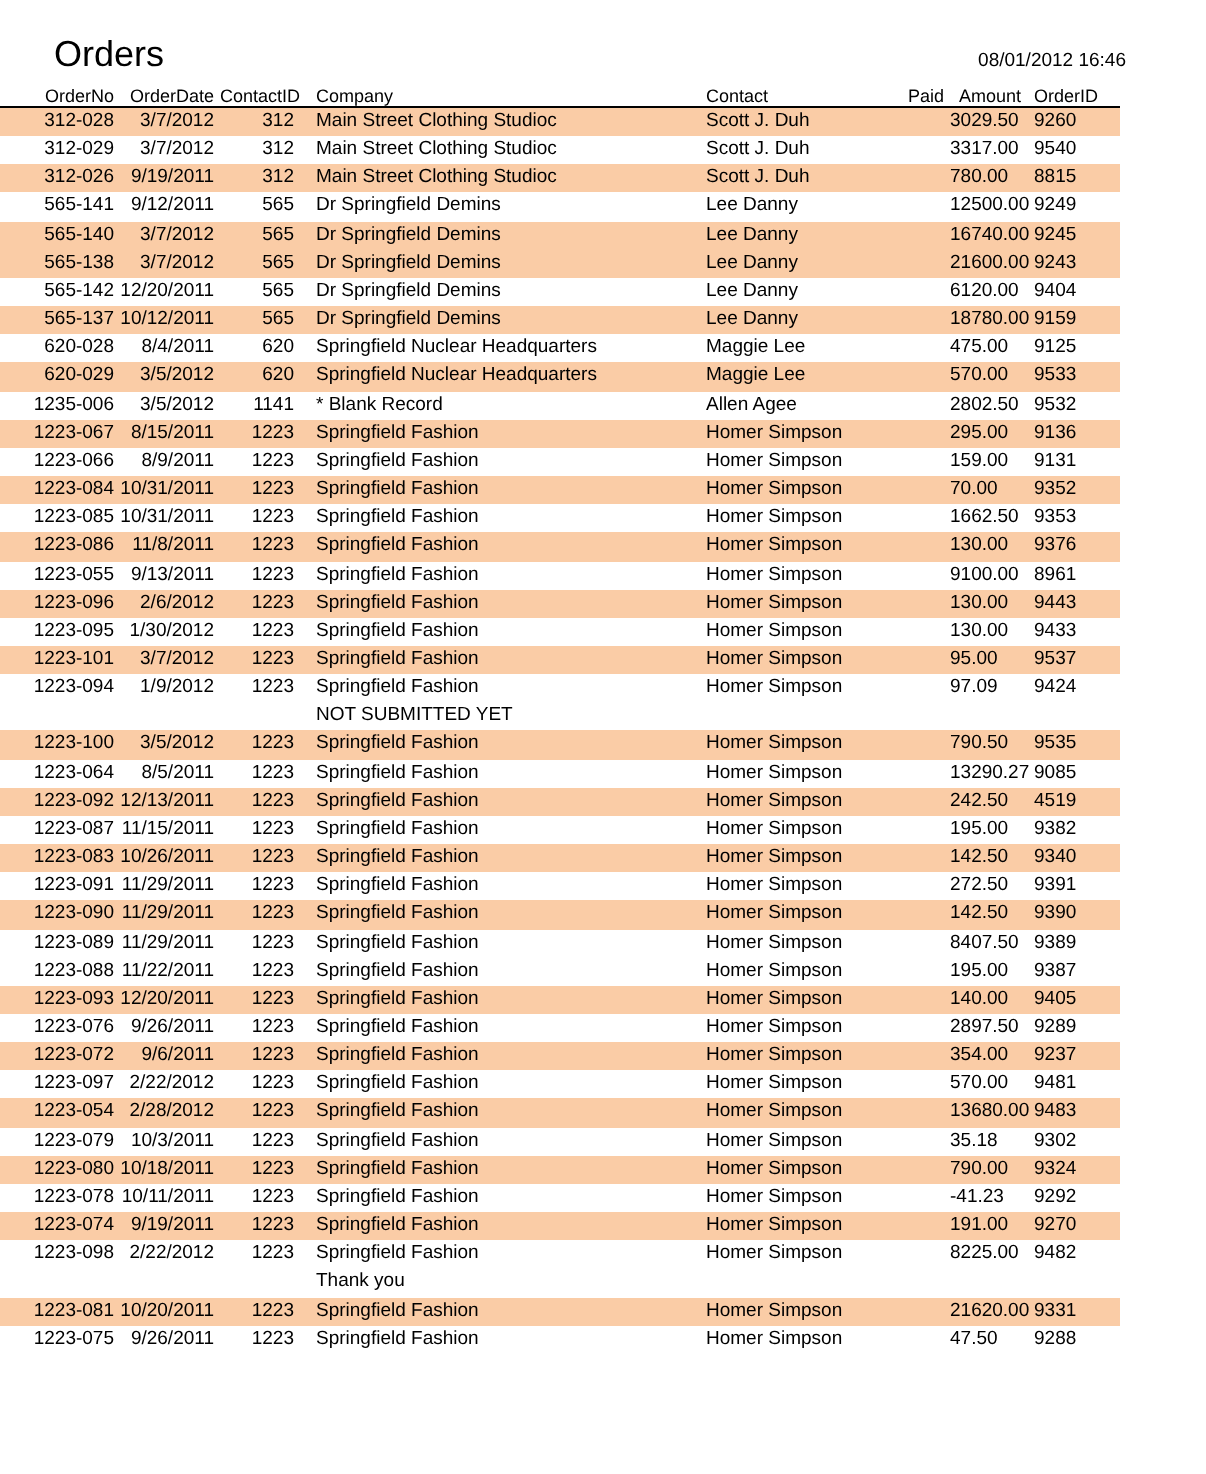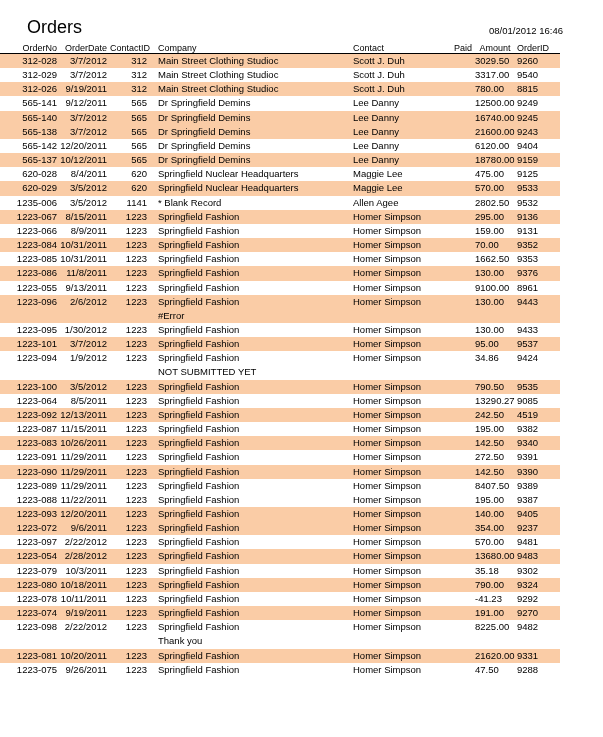--- a/index.html
+++ b/index.html
@@ -240,70 +240,60 @@
       <tr class="hl">
     <td class="r">1223-096</td>
     <td class="r">2/6/2012</td>
     <td class="r">1223</td>
     <td class="l">Springfield Fashion</td>
     <td class="l">Homer Simpson</td>
     <td class="r"></td>
     <td class="amount">130.00</td>
     <td class="orderid">9443</td>
   </tr>
-      <tr class="hl">
-    <td class="r"></td>
-    <td class="r"></td>
-    <td class="r"></td>
-    <td class="l">#Error</td>
+      <tr>
+    <td class="r">1223-095</td>
+    <td class="r">1/30/2012</td>
+    <td class="r">1223</td>
+    <td class="l">Springfield Fashion</td>
+    <td class="l">Homer Simpson</td>
+    <td class="r"></td>
+    <td class="amount">130.00</td>
+    <td class="orderid">9433</td>
+  </tr>
+      <tr class="hl">
+    <td class="r">1223-101</td>
+    <td class="r">3/7/2012</td>
+    <td class="r">1223</td>
+    <td class="l">Springfield Fashion</td>
+    <td class="l">Homer Simpson</td>
+    <td class="r"></td>
+    <td class="amount">95.00</td>
+    <td class="orderid">9537</td>
+  </tr>
+      <tr>
+    <td class="r">1223-094</td>
+    <td class="r">1/9/2012</td>
+    <td class="r">1223</td>
+    <td class="l">Springfield Fashion</td>
+    <td class="l">Homer Simpson</td>
+    <td class="r"></td>
+    <td class="amount">97.09</td>
+    <td class="orderid">9424</td>
+  </tr>
+      <tr>
+    <td class="r"></td>
+    <td class="r"></td>
+    <td class="r"></td>
+    <td class="l">NOT SUBMITTED YET</td>
     <td class="l"></td>
     <td class="r"></td>
     <td class="amount"></td>
     <td class="orderid"></td>
   </tr>
-      <tr>
-    <td class="r">1223-095</td>
-    <td class="r">1/30/2012</td>
-    <td class="r">1223</td>
-    <td class="l">Springfield Fashion</td>
-    <td class="l">Homer Simpson</td>
-    <td class="r"></td>
-    <td class="amount">130.00</td>
-    <td class="orderid">9433</td>
-  </tr>
-      <tr class="hl">
-    <td class="r">1223-101</td>
-    <td class="r">3/7/2012</td>
-    <td class="r">1223</td>
-    <td class="l">Springfield Fashion</td>
-    <td class="l">Homer Simpson</td>
-    <td class="r"></td>
-    <td class="amount">95.00</td>
-    <td class="orderid">9537</td>
-  </tr>
-      <tr>
-    <td class="r">1223-094</td>
-    <td class="r">1/9/2012</td>
-    <td class="r">1223</td>
-    <td class="l">Springfield Fashion</td>
-    <td class="l">Homer Simpson</td>
-    <td class="r"></td>
-    <td class="amount">34.86</td>
-    <td class="orderid">9424</td>
-  </tr>
-      <tr>
-    <td class="r"></td>
-    <td class="r"></td>
-    <td class="r"></td>
-    <td class="l">NOT SUBMITTED YET</td>
-    <td class="l"></td>
-    <td class="r"></td>
-    <td class="amount"></td>
-    <td class="orderid"></td>
-  </tr>
       <tr class="hl">
     <td class="r">1223-100</td>
     <td class="r">3/5/2012</td>
     <td class="r">1223</td>
     <td class="l">Springfield Fashion</td>
     <td class="l">Homer Simpson</td>
     <td class="r"></td>
     <td class="amount">790.50</td>
     <td class="orderid">9535</td>
   </tr>
@@ -389,20 +379,30 @@
   </tr>
       <tr class="hl">
     <td class="r">1223-093</td>
     <td class="r">12/20/2011</td>
     <td class="r">1223</td>
     <td class="l">Springfield Fashion</td>
     <td class="l">Homer Simpson</td>
     <td class="r"></td>
     <td class="amount">140.00</td>
     <td class="orderid">9405</td>
+  </tr>
+      <tr>
+    <td class="r">1223-076</td>
+    <td class="r">9/26/2011</td>
+    <td class="r">1223</td>
+    <td class="l">Springfield Fashion</td>
+    <td class="l">Homer Simpson</td>
+    <td class="r"></td>
+    <td class="amount">2897.50</td>
+    <td class="orderid">9289</td>
   </tr>
       <tr class="hl">
     <td class="r">1223-072</td>
     <td class="r">9/6/2011</td>
     <td class="r">1223</td>
     <td class="l">Springfield Fashion</td>
     <td class="l">Homer Simpson</td>
     <td class="r"></td>
     <td class="amount">354.00</td>
     <td class="orderid">9237</td>

